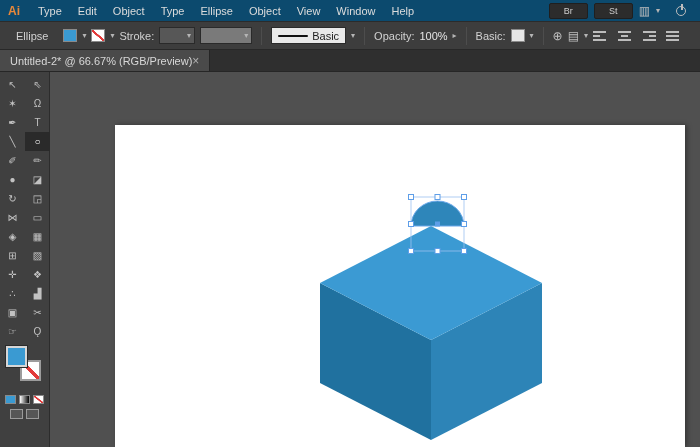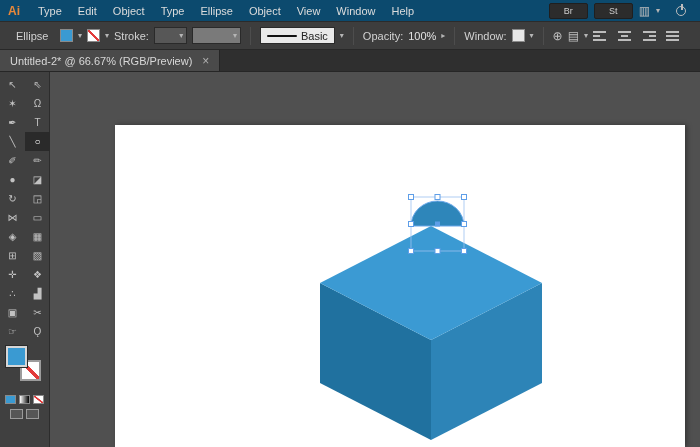--- a/index.html
+++ b/index.html
@@ -43,21 +43,21 @@
   .cb-value { color:#e4e4e4; }
   .cb-right { margin-left:auto; display:flex; align-items:center; gap:9px; padding-right:4px; }
   .align-icon { width:15px; height:12px; display:flex; flex-direction:column; justify-content:space-between; padding:1px 0; }
   .align-icon i { display:block; height:2px; background:#bcbcbc; }
   .align-icon .wl { width:13px; } .align-icon .ws { width:7px; }
   .al { align-items:flex-start; } .ac { align-items:center; } .ar { align-items:flex-end; }
 
   
   .tabbar { position:absolute; top:50px; left:0; right:0; height:22px; background:#2f2f2f;
             border-bottom:1px solid #262626; display:flex; }
-  .tab { background:#4a4a4a; display:flex; align-items:center; gap:10px; padding:0 10px;
+  .tab { background:#4a4a4a; display:flex; align-items:center; padding:0 10px;
          font-size:11px; color:#d8d8d8; border-right:1px solid #252525; }
   .tab-close { color:#b0b0b0; font-size:12px; }
 
   
   .toolbar { position:absolute; top:72px; left:0; bottom:0; width:50px; background:#404040;
              border-right:1px solid #2c2c2c; }
   .tool-grid { display:grid; grid-template-columns:25px 25px; grid-auto-rows:19px; padding-top:3px; }
   .tool { display:flex; align-items:center; justify-content:center; cursor:default; }
   .tool .tgl { color:#c2c2c2; font-size:10px; line-height:1; }
   .tool.selected { background:#2a2a2a; }
@@ -123,21 +123,21 @@
   <span class="brush-chip">
     <span class="brush-line"></span>
     <span class="brush-name">Basic</span>
   </span>
   <span class="caret">▾</span>
   <span class="sep"></span>
   <span class="cb-label">Opacity:</span>
   <span class="cb-value">100%</span>
   <span class="caret">▸</span>
   <span class="sep"></span>
-  <span class="cb-label">Window:</span>
+  <span class="cb-label">Basic:</span>
   <span class="cb-swatch cb-style"></span>
   <span class="caret">▾</span>
   <span class="sep"></span>
   <span class="glyph-icon">⊕</span>
   <span class="glyph-icon">▤</span>
   <span class="caret">▾</span>
   <div class="cb-right">
     <span class="align-icon al">
         <i class="wl"></i>
         <i class="ws"></i>

